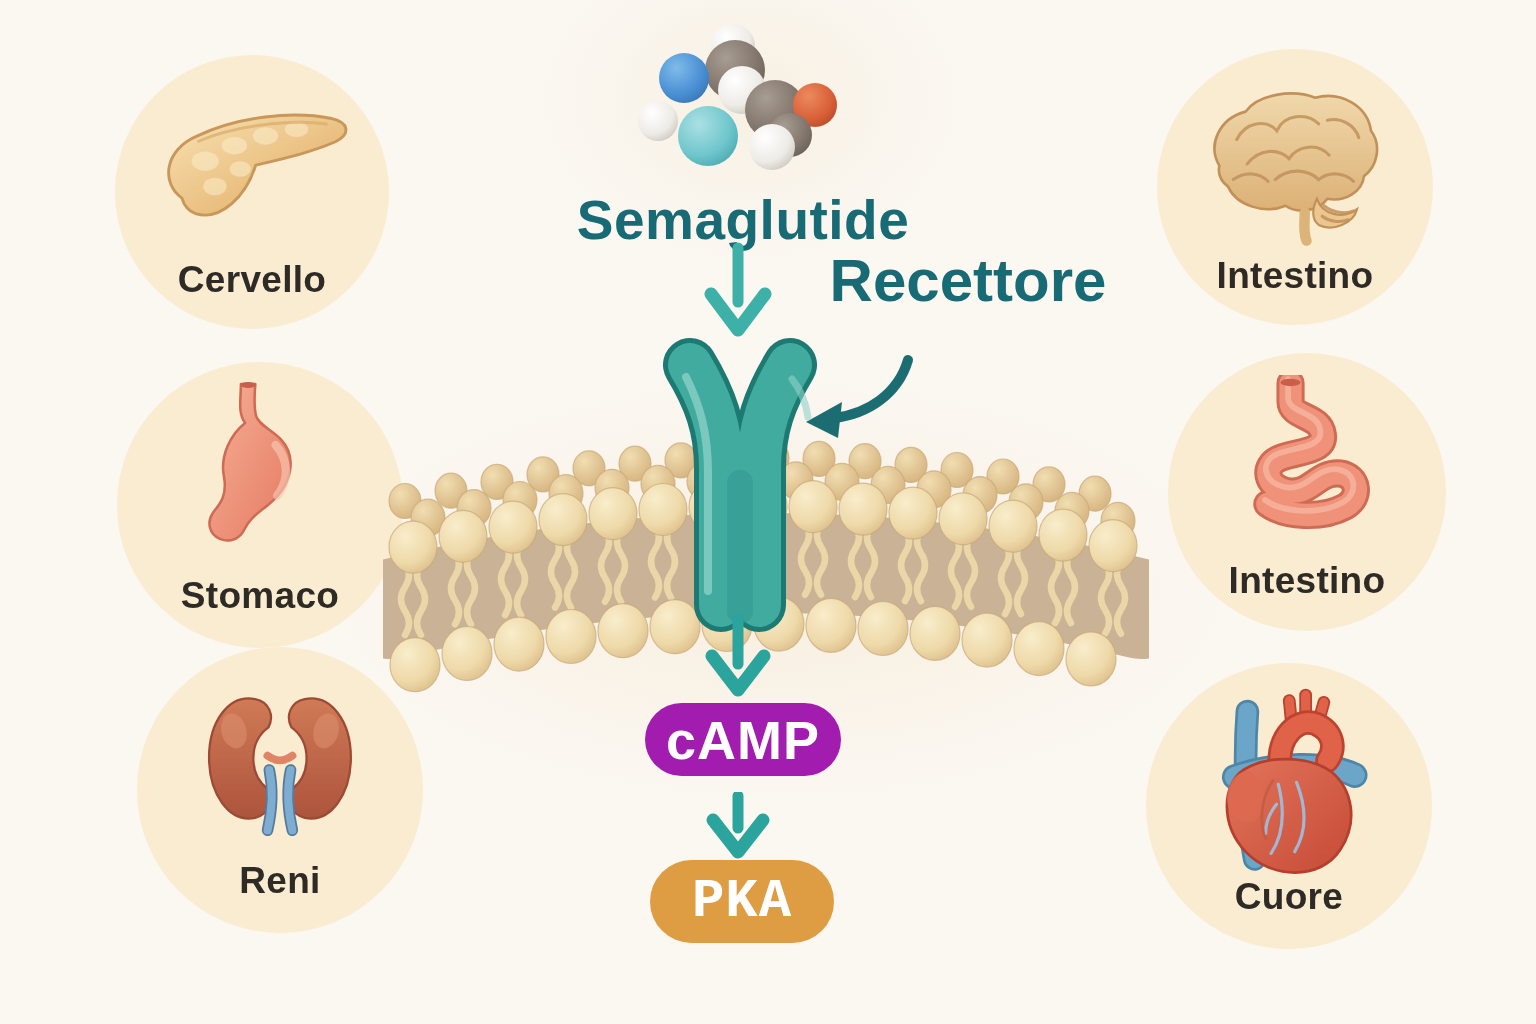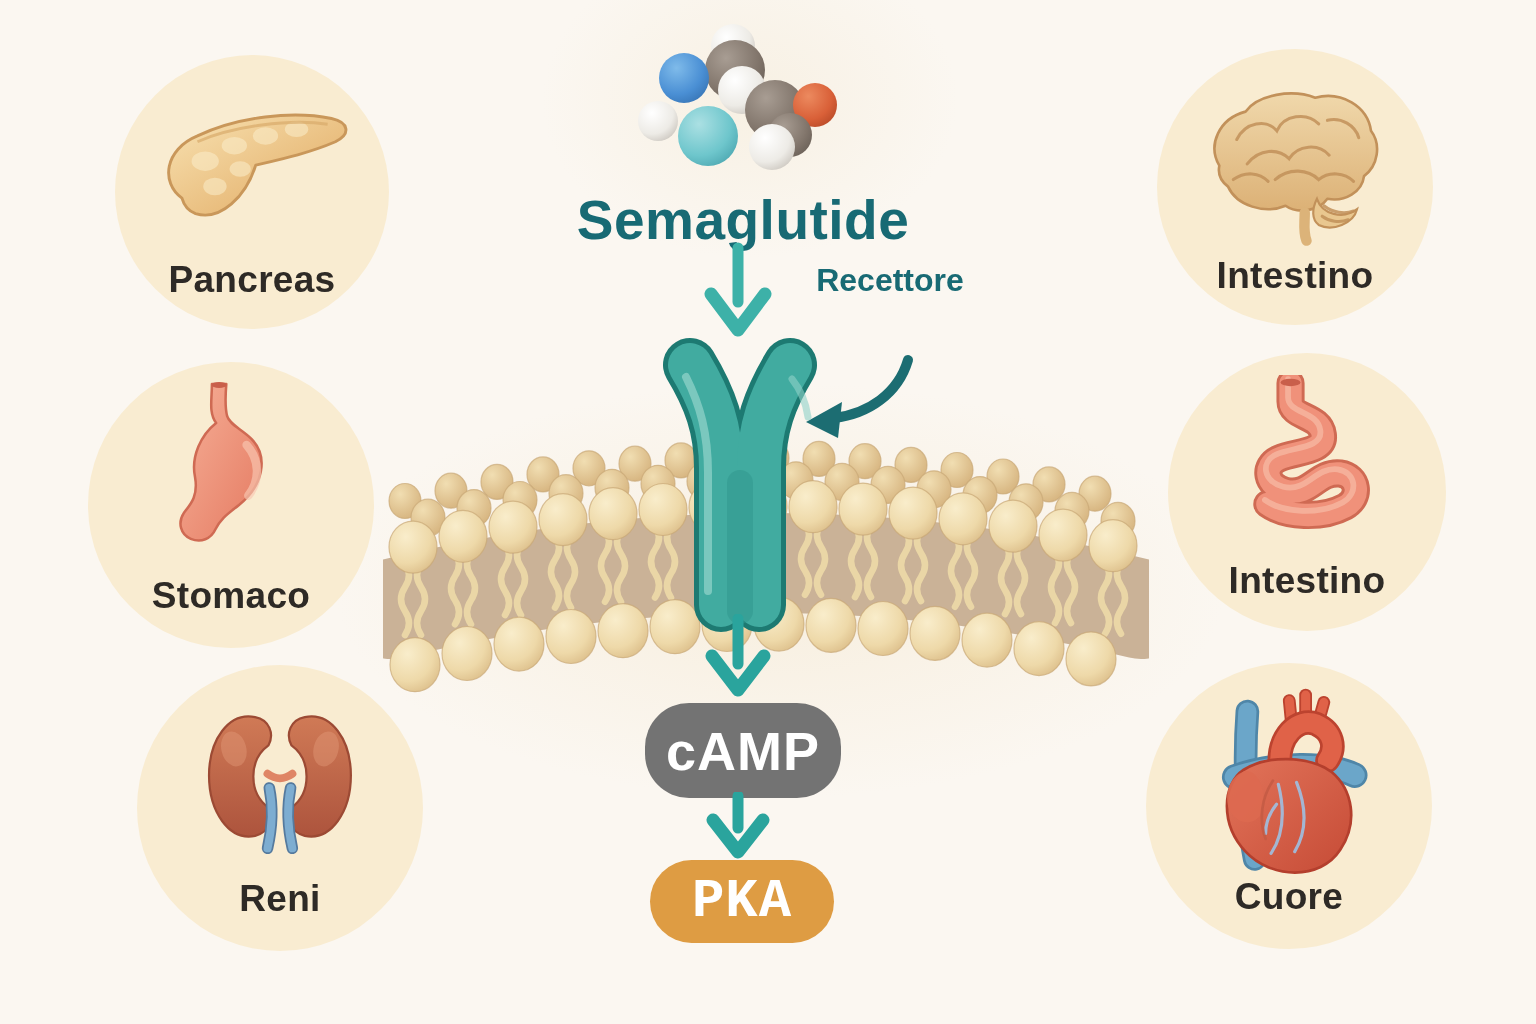--- a/index.html
+++ b/index.html
@@ -9,27 +9,27 @@
 
   
   .organ{position:absolute;border-radius:50%;background:#f9ecd1;}
   .organ .lbl{position:absolute;left:0;right:0;top:74.5%;text-align:center;
               font-weight:bold;font-size:37px;color:#2e2a26;letter-spacing:.3px;}
   .organ svg{position:absolute;left:11%;top:11%;width:78%;height:62%;}
 
   
   .title{position:absolute;left:443px;top:172px;width:600px;text-align:center;
          font-size:55px;font-weight:bold;color:#186a74;letter-spacing:.5px;margin-top:16px;}
-  .rec-label{position:absolute;left:740px;top:254px;width:300px;text-align:center;
-             font-size:32px;font-weight:bold;color:#186a74;line-height:53px;}
+  .rec-label{position:absolute;left:818px;top:254px;width:300px;text-align:center;
+             font-size:60px;font-weight:bold;color:#186a74;line-height:53px;}
 
   
   .pill{position:absolute;display:flex;align-items:center;justify-content:center;
         color:#ffffff;font-weight:bold;font-size:54px;letter-spacing:1px;}
-  .pill.camp{left:645px;top:703px;width:196px;height:95px;border-radius:44px;background:#737373;}
+  .pill.camp{left:645px;top:703px;width:196px;height:73px;border-radius:44px;background:#a21caf;}
   .pill.pka {left:650px;top:860px;width:184px;height:83px;border-radius:42px;background:#de9c43;font-family:Liberation Mono, monospace;}
 
   
   .mol{position:absolute;left:616px;top:18px;width:250px;height:170px;}
   .sphere{position:absolute;border-radius:50%;}
   .sp-white{background:radial-gradient(circle at 35% 30%, #ffffff 0%, #edebe6 55%, #b7b0a7 100%);}
   .sp-gray {background:radial-gradient(circle at 35% 30%, #a89d93 0%, #82766c 55%, #5c534b 100%);}
   .sp-blue {background:radial-gradient(circle at 35% 30%, #7fbbea 0%, #4a8fd4 55%, #2c66a4 100%);}
   .sp-teal {background:radial-gradient(circle at 35% 30%, #abe0e3 0%, #6ec6cc 55%, #3a96a2 100%);}
   .sp-red  {background:radial-gradient(circle at 35% 30%, #ec8a5f 0%, #d96038 55%, #a53e1f 100%);}
@@ -56,39 +56,39 @@
       <g fill="#fbeecb" opacity="0.55">
         <ellipse cx="62" cy="76" rx="14" ry="10"></ellipse>
           <ellipse cx="92" cy="60" rx="13" ry="9"></ellipse>
         <ellipse cx="124" cy="50" rx="13" ry="9"></ellipse>
           <ellipse cx="156" cy="43" rx="12" ry="8"></ellipse>
         <ellipse cx="72" cy="102" rx="12" ry="9"></ellipse>
           <ellipse cx="98" cy="84" rx="11" ry="8"></ellipse>
       </g>
       <path d="M 54 56 C 90 40 150 32 188 38" fill="none" stroke="#d9ab6b" stroke-width="3" opacity="0.7"></path>
     </svg>
-    <div class="lbl">Pancreas</div>
-  </div>
-
-  <div class="organ" style="left:88px;top:362px;width:286px;height:286px;">
+    <div class="lbl">Cervello</div>
+  </div>
+
+  <div class="organ" style="left:117px;top:362px;width:286px;height:286px;">
     <svg viewBox="0 0 200 230" style="left:17%;top:6%;width:66%;height:68%;">
       <defs>
           <linearGradient id="g-sto" x1="0" y1="0" x2="1" y2="1">
         <stop offset="0" stop-color="#f6b098"></stop>
             <stop offset="1" stop-color="#e57a61"></stop>
           </linearGradient>
         </defs>
       <path d="M 77 6 C 77 24 73 40 82 52 C 64 66 52 92 57 116 C 61 138 52 148 44 158 C 36 170 40 184 52 189 C 64 194 76 189 81 178 C 88 164 98 158 109 149 C 138 126 144 92 124 71 C 112 59 98 54 95 44 C 92 32 93 18 94 6 Z" fill="url(#g-sto)" stroke="#cf6a53" stroke-width="3" stroke-linejoin="round"></path>
       <ellipse cx="85.5" cy="7" rx="9" ry="3.5" fill="#c95f4b"></ellipse>
       <path d="M 118 78 C 134 96 134 120 120 138" fill="none" stroke="#f9c8b2" stroke-width="10" stroke-linecap="round" opacity="0.65"></path>
     </svg>
     <div class="lbl">Stomaco</div>
   </div>
 
-  <div class="organ" style="left:137px;top:665px;width:286px;height:286px;">
+  <div class="organ" style="left:137px;top:647px;width:286px;height:286px;">
     <svg viewBox="0 0 200 200" style="left:14%;top:10%;width:72%;height:62%;">
       <defs>
           <linearGradient id="g-kid" x1="0" y1="0" x2="0" y2="1">
         <stop offset="0" stop-color="#d07a56"></stop>
             <stop offset="1" stop-color="#ad543d"></stop>
           </linearGradient>
         </defs>
       <path d="M 72 26 C 42 20 20 52 20 92 C 20 132 42 166 72 160 C 88 156 94 141 87 128 C 76 120 70 108 70 93 C 70 78 76 66 87 58 C 94 45 88 29 72 26 Z" fill="url(#g-kid)" stroke="#9c4a34" stroke-width="2.5"></path>
       <path d="M 128 26 C 158 20 180 52 180 92 C 180 132 158 166 128 160 C 112 156 106 141 113 128 C 124 120 130 108 130 93 C 130 78 124 66 113 58 C 106 45 112 29 128 26 Z" fill="url(#g-kid)" stroke="#9c4a34" stroke-width="2.5"></path>
       <path d="M 86 90 C 96 97 104 97 114 90" fill="none" stroke="#df8565" stroke-width="9" stroke-linecap="round"></path>

